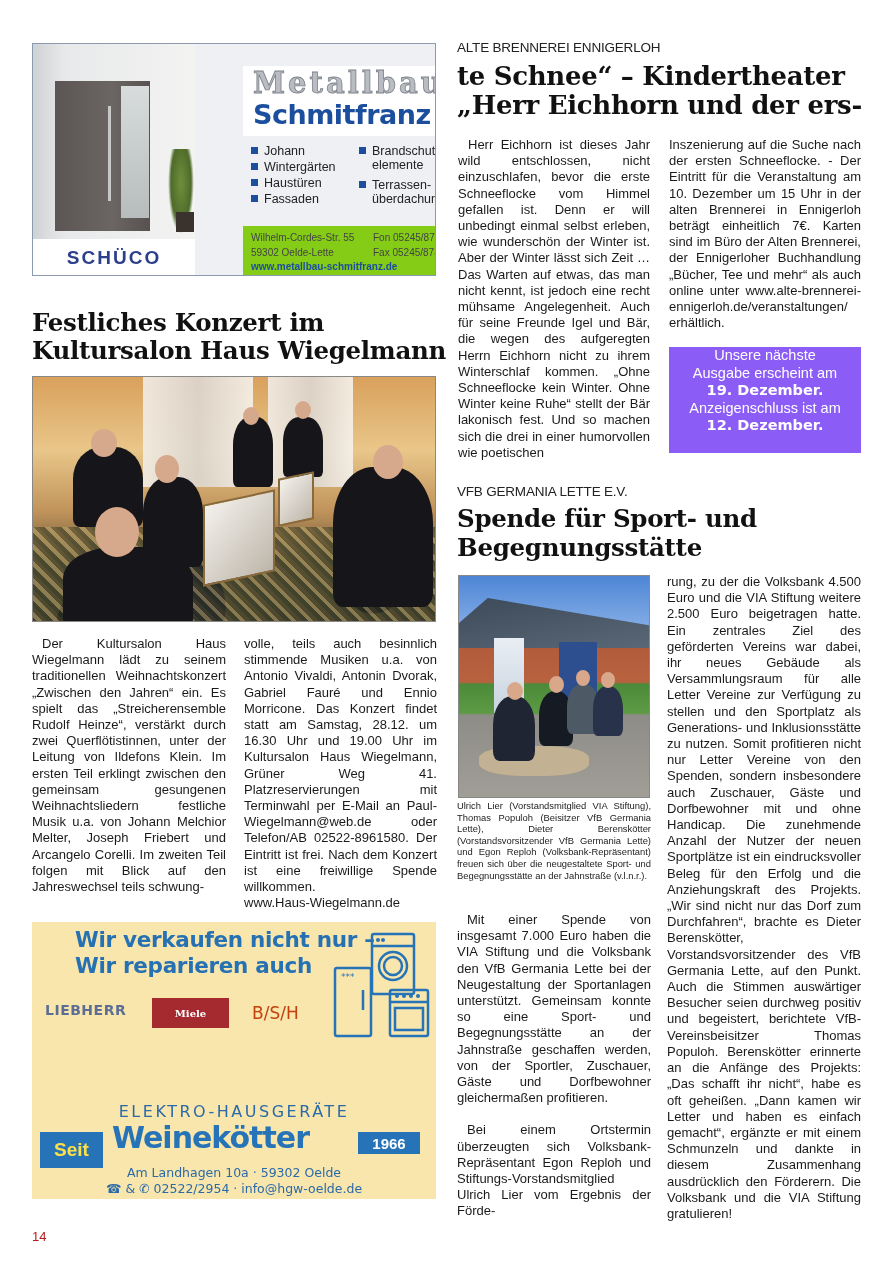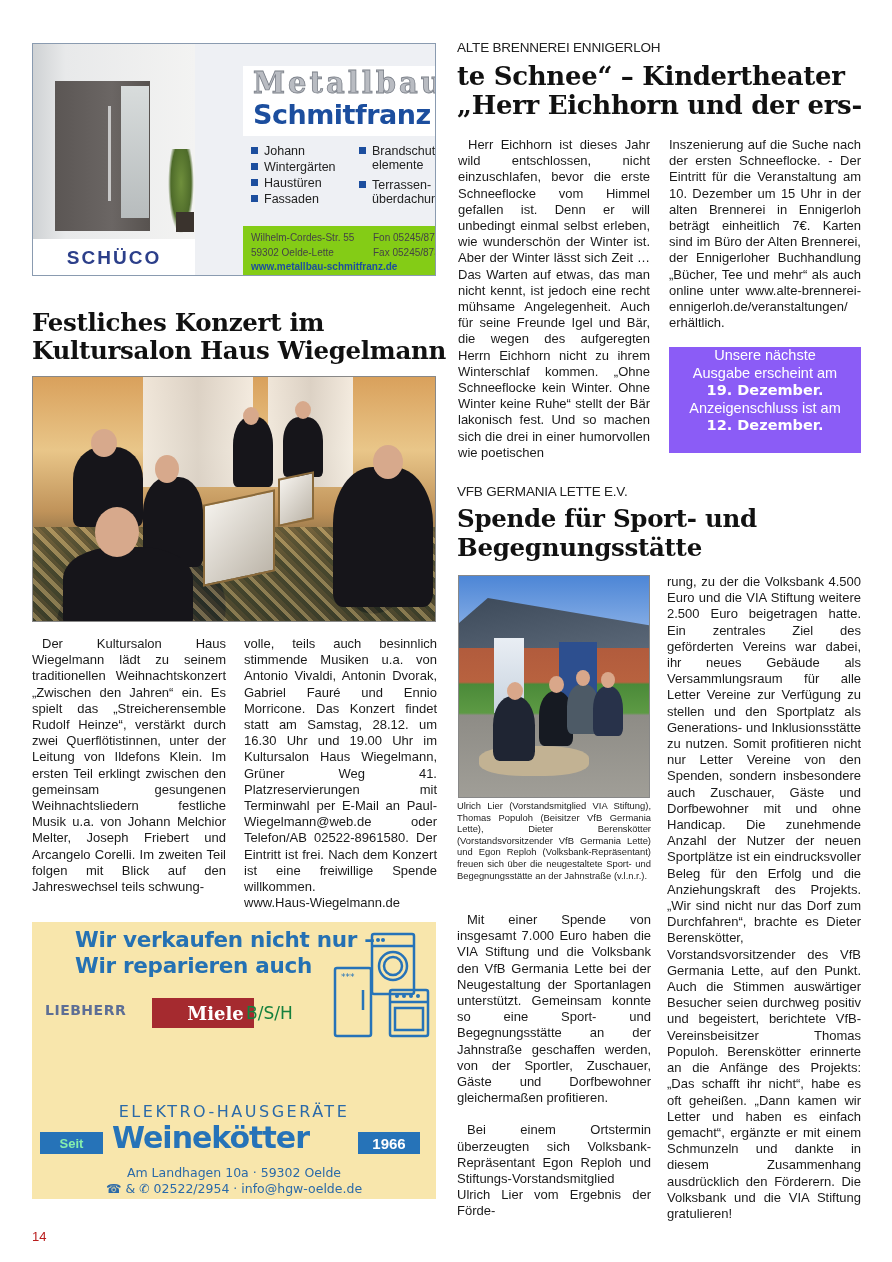--- a/index.html
+++ b/index.html
@@ -44,27 +44,27 @@
   #photo-concert .curtain { top:0; width:110px; height:110px; background:linear-gradient(90deg,#f2ede6,#dcd6cf,#f6f2ec); opacity:0.9; }
   #photo-concert .carpet { left:0; top:150px; width:404px; height:96px; background:repeating-linear-gradient(45deg,#2f3a24 0 4px,#b7a469 4px 8px,#4d4a2c 8px 12px); opacity:0.55; }
   #photo-concert .person { background:#16151a; border-radius:40% 40% 10% 10%; }
   #photo-concert .head { background:#d7a98c; border-radius:50%; }
   #photo-concert .stand { background:linear-gradient(135deg,#f4f1ec,#bdb6aa); border:2px solid #8a6a3b; transform:skewY(-12deg); }
 
   
   #ad-weinekoetter { left:32px; top:922px; width:404px; height:277px; background:#f8e6ac; overflow:hidden; }
   #ad-weinekoetter .slogan { left:11px; top:5px; font-family:"DejaVu Sans", sans-serif; font-weight:bold; font-size:21.5px; line-height:26px; color:#2571b3; letter-spacing:-0.3px;margin-left:32px; }
   #ad-weinekoetter .liebherr { left:13px; top:80px; font-family:"DejaVu Sans", sans-serif; font-weight:bold; font-size:14px; color:#5d6e95; letter-spacing:0.5px; }
-  #ad-weinekoetter .miele { left:120px; top:76px; width:77px; height:30px; background:#a52a2f; color:#fff; font-family:"DejaVu Serif", serif; font-weight:bold; font-size:18px; display:flex; align-items:center; justify-content:center;padding-left:25px; }
-  #ad-weinekoetter .bsh { left:214px; top:81px; font-family:"DejaVu Sans", sans-serif; font-size:17px; color:#15803d; }
+  #ad-weinekoetter .miele { left:120px; top:76px; width:77px; height:30px; background:#a52a2f; color:#fff; font-family:"DejaVu Serif", serif; font-weight:bold; font-size:10px; display:flex; align-items:center; justify-content:center; }
+  #ad-weinekoetter .bsh { left:220px; top:81px; font-family:"DejaVu Sans", sans-serif; font-size:17px; color:#c2410c; }
   #ad-weinekoetter .appliances { left:300px; top:8px; width:100px; height:112px; }
   #ad-weinekoetter .banner { left:0; top:121px; width:404px; height:52px; background:#2673b8; display:flex; align-items:center; justify-content:center; }
   #ad-weinekoetter .banner span { font-family:"Liberation Sans", sans-serif; font-weight:bold; font-size:15px; color:#fff6cf; letter-spacing:-0.2px; }
   #ad-weinekoetter .eh { left:0; width:404px; top:180px; text-align:center; font-family:"DejaVu Sans", sans-serif; font-size:16px; letter-spacing:2.5px; color:#2b6aa8; }
-  #ad-weinekoetter .seit { left:8px; top:210px; width:63px; height:22px; background:#2673b8; color:#86efac; font-weight:bold; font-size:13px; display:flex; align-items:center; justify-content:center; }
+  #ad-weinekoetter .seit { left:8px; top:210px; width:63px; height:36px; background:#2673b8; color:#fde047; font-weight:bold; font-size:19px; display:flex; align-items:center; justify-content:center; }
   #ad-weinekoetter .year { left:326px; top:210px; width:62px; height:22px; background:#2673b8; color:#fff; font-weight:bold; font-size:15px; display:flex; align-items:center; justify-content:center; }
   #ad-weinekoetter .name { left:80px; top:198px; font-family:"DejaVu Sans", sans-serif; font-weight:bold; font-size:30px; color:#2673b8; letter-spacing:-1px; }
   #ad-weinekoetter .addr { left:0; width:404px; top:243px; text-align:center; font-size:12.5px; color:#2b6aa8; font-family:"DejaVu Sans", sans-serif; }
   #ad-weinekoetter .contact { left:0; width:404px; top:259px; text-align:center; font-size:12.5px; color:#2b6aa8; font-family:"DejaVu Sans", sans-serif; }
 
   
   #next-issue { left:669px; top:347px; width:192px; height:106px; background:#8b5cf6; color:#fff; text-align:center; font-family:"Liberation Sans", sans-serif; font-size:14.5px; line-height:17.5px; padding-top:0; box-sizing:border-box; }
   #next-issue .b { font-weight:bold; font-family:"DejaVu Sans", sans-serif; font-size:14.5px; }
 
   

